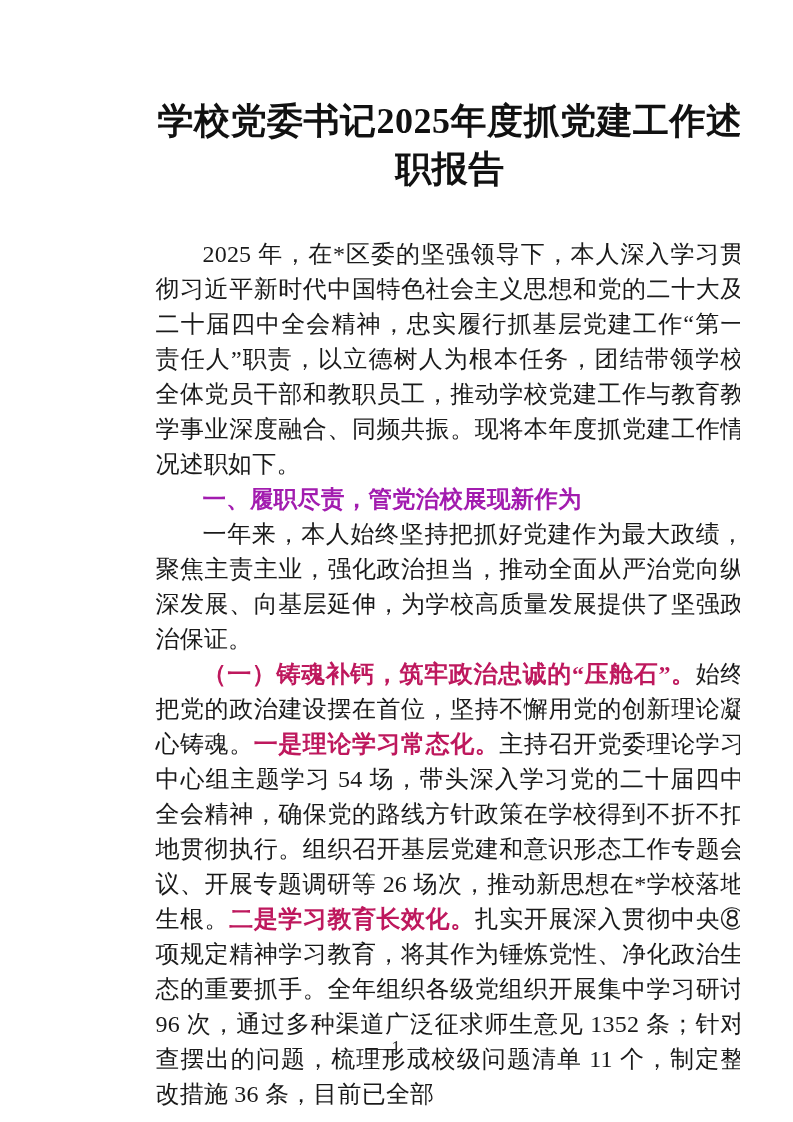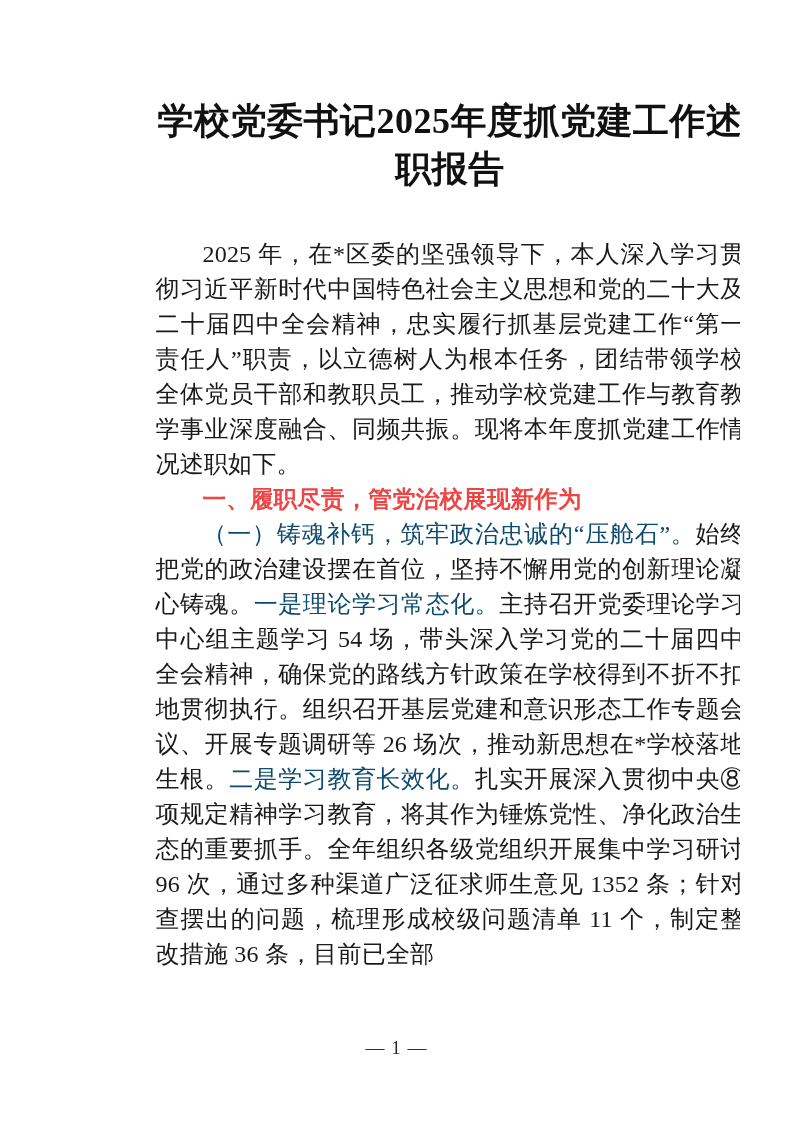--- a/index.html
+++ b/index.html
@@ -52,27 +52,27 @@
     color: #1a1a1a;
     letter-spacing: 0.2px;
     font-family: "Liberation Serif", "DejaVu Serif", serif;
   }
   p.heading {
     margin: 0;
     font-size: 23.5px;
     line-height: 35px;
     text-indent: 47px;
     font-weight: bold;
-    color: #ef4444;
+    color: #a21caf;
     font-family: "Liberation Sans", "DejaVu Sans", sans-serif;
     letter-spacing: 0.2px;
   }
   .b {
-    font-weight: normal;
-    color: #0c4a6e;
+    font-weight: bold;
+    color: #be185d;
   }
   .footer {
     position: absolute;
     left: 0;
     right: 0;
     top: 1036px;
     text-align: center;
     font-size: 19px;
     line-height: 24px;
     color: #2a2a2a;
@@ -88,20 +88,21 @@
   <div class="content">
 
     <h1 class="doc-title">学校党委书记2025年度抓党建工作述职报告</h1>
 
     <div class="body-block">
 
       <p class="para">2025 年，在*区委的坚强领导下，本人深入学习贯彻习近平新时代中国特色社会主义思想和党的二十大及二十届四中全会精神，忠实履行抓基层党建工作“第一责任人”职责，以立德树人为根本任务，团结带领学校全体党员干部和教职员工，推动学校党建工作与教育教学事业深度融合、同频共振。现将本年度抓党建工作情况述职如下。</p>
 
       <p class="heading">一、履职尽责，管党治校展现新作为</p>
 
+      <p class="para">一年来，本人始终坚持把抓好党建作为最大政绩，聚焦主责主业，强化政治担当，推动全面从严治党向纵深发展、向基层延伸，为学校高质量发展提供了坚强政治保证。</p>
 
       <p class="para"><span class="b">（一）铸魂补钙，筑牢政治忠诚的“压舱石”。</span><span>始终把党的政治建设摆在首位，坚持不懈用党的创新理论凝心铸魂。</span><span class="b">一是理论学习常态化。</span><span>主持召开党委理论学习中心组主题学习 54 场，带头深入学习党的二十届四中全会精神，确保党的路线方针政策在学校得到不折不扣地贯彻执行。组织召开基层党建和意识形态工作专题会议、开展专题调研等 26 场次，推动新思想在*学校落地生根。</span><span class="b">二是学习教育长效化。</span><span>扎实开展深入贯彻中央⑧项规定精神学习教育，将其作为锤炼党性、净化政治生态的重要抓手。全年组织各级党组织开展集中学习研讨 96 次，通过多种渠道广泛征求师生意见 1352 条；针对查摆出的问题，梳理形成校级问题清单 11 个，制定整改措施 36 条，目前已全部</span></p>
 
     </div>
   </div>
 
   <div class="footer">— 1 —</div>
 
 </div>
 

